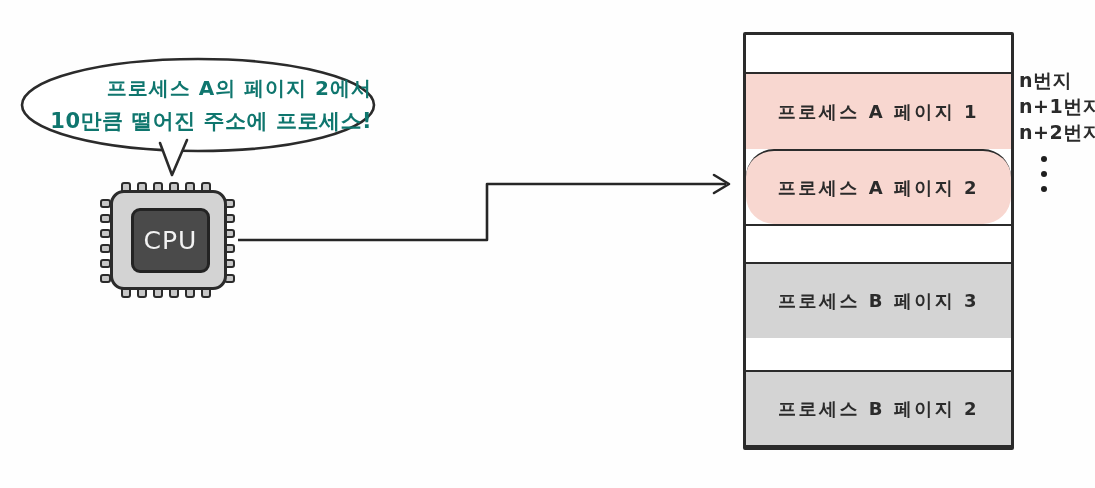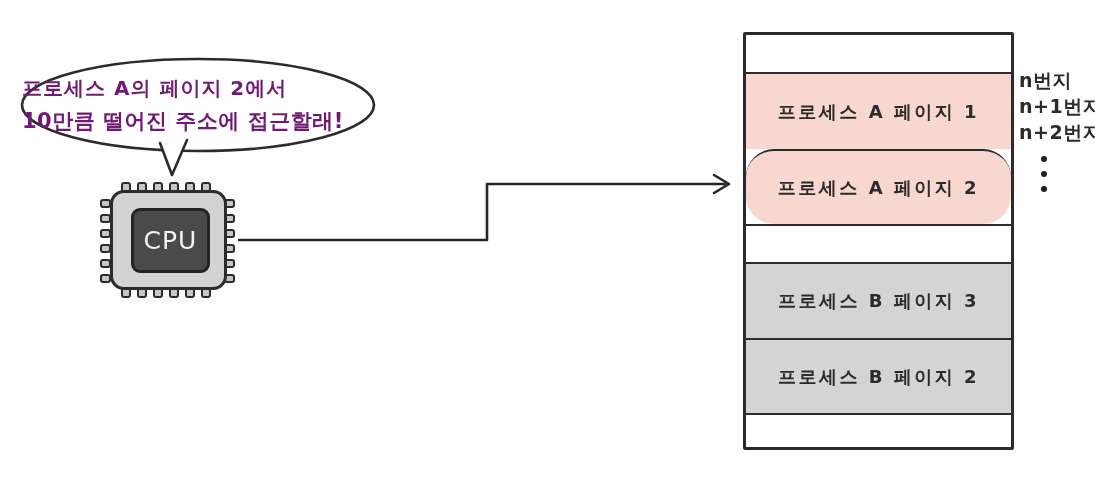--- a/index.html
+++ b/index.html
@@ -22,22 +22,22 @@
     left: 10px;
     top: 55px;
     width: 380px;
     height: 125px;
   }
   .bubble-text {
     position: absolute;
     left: 22px;
     top: 72px;
     width: 350px;
-    text-align: left;
-    color: #701a75;
+    text-align: right;
+    color: #0f766e;
   }
   .bubble-line1 {
     font-size: 20px;
     font-weight: 600;
     line-height: 32px;
     letter-spacing: 1px;
     white-space: nowrap;
   }
   .bubble-line2 {
     font-size: 21px;
@@ -124,21 +124,21 @@
     justify-content: center;
     border-top: 2.5px solid var(--color-outline, #2b2b2b);
     overflow: hidden;
   }
   .mem-row:first-child { border-top: none; }
   .r0 { height: 37px; }
   .r1 { height: 77px; }
   .r2 { height: 75px; border-radius: 28px; }
   .r3 { height: 38px; }
   .r4 { height: 76px; }
-  .r5 { height: 75px; }
+  .r5 { height: 75px; margin-top: 32px; }
   .r6 { flex: 1; }
   .row-a { background: var(--color-process-a, #f8d7d0); }
   .row-b { background: var(--color-process-b, #d4d4d4); }
   .row-label {
     font-size: 18px;
     font-weight: 600;
     letter-spacing: 2.5px;
     color: #2b2b2b;
     white-space: nowrap;
   }
@@ -174,21 +174,21 @@
 
 <div class="scene">
 
   <svg class="bubble-svg" viewBox="0 0 380 125" aria-hidden="true">
     <ellipse cx="188" cy="50" rx="176" ry="46" fill="#ffffff" stroke="#2b2b2b" stroke-width="2.6"></ellipse>
     <path d="M150 86 L162 120 L177 84 Z" fill="#ffffff"></path>
     <path d="M150 88 L162 120 L177 85" fill="none" stroke="#2b2b2b" stroke-width="2.6" stroke-linecap="round" stroke-linejoin="round"></path>
   </svg>
   <div class="bubble-text">
     <div class="bubble-line1">프로세스 A의 페이지 2에서</div>
-    <div class="bubble-line2">10만큼 떨어진 주소에 접근할래!</div>
+    <div class="bubble-line2">10만큼 떨어진 주소에 프로세스!</div>
   </div>
 
   <div class="cpu">
     <div class="pins pins-top">
         <i></i>
         <i></i>
         <i></i>
         <i></i>
         <i></i>
         <i></i>

